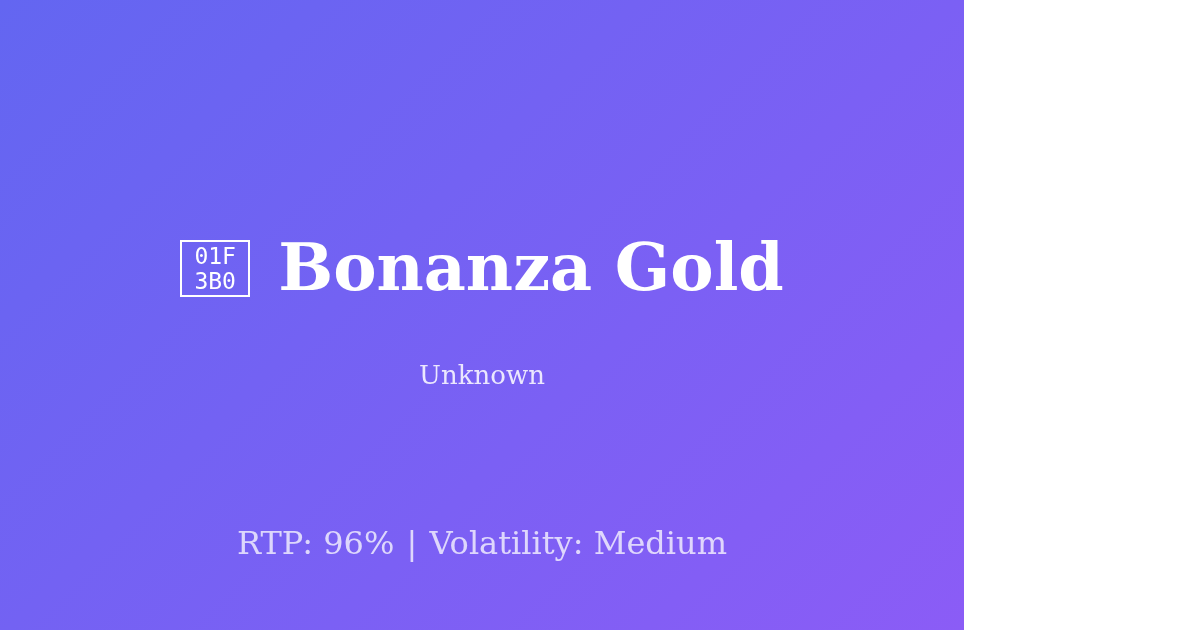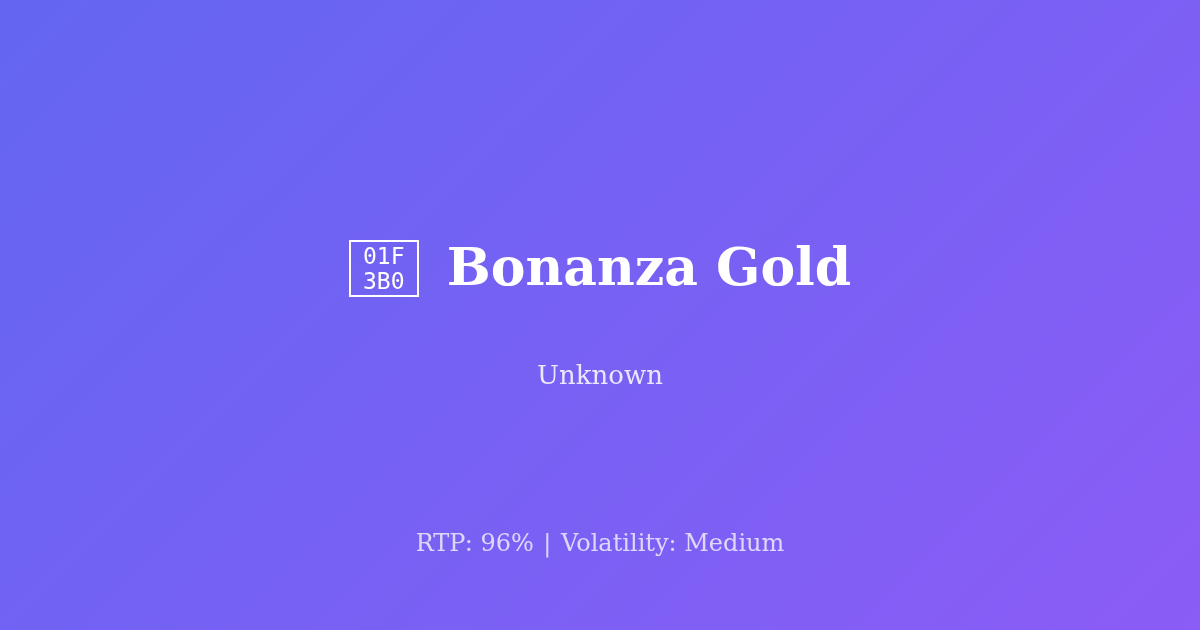--- a/index.html
+++ b/index.html
@@ -12,21 +12,21 @@
     width: 1200px;
     height: 630px;
     overflow: hidden;
     font-family: "DejaVu Serif", "Liberation Serif", serif;
   }
 
   
   .og-card {
     position: relative;
     box-sizing: border-box;
-    width: 1200px;
+    width: 964px;
     height: 630px;
     background: linear-gradient(135deg, #6366F1 0%, #8B5CF6 100%);
     display: flex;
     flex-direction: column;
     align-items: center;
     overflow: hidden;
   }
 
   
   .hero-block {
@@ -71,21 +71,21 @@
     line-height: 24px;
     letter-spacing: 0px;
     color: #FFFFFF;
     font-weight: 400;
     white-space: nowrap;
   }
 
   .og-title {
     font-family: "DejaVu Serif", "Liberation Serif", serif;
     font-weight: 700;
-    font-size: 52px;
+    font-size: 65px;
     line-height: 78px;
     color: #FFFFFF;
     white-space: nowrap;
     margin: 0;
     letter-spacing: 0px;
   }
 
   .og-subtitle {
     font-family: "DejaVu Serif", "Liberation Serif", serif;
     font-weight: 400;
@@ -100,21 +100,21 @@
 
   
   .og-meta {
     position: absolute;
     left: 0;
     right: 0;
     top: 528px;
     text-align: center;
     font-family: "DejaVu Serif", "Liberation Serif", serif;
     font-weight: 400;
-    font-size: 24px;
+    font-size: 32px;
     line-height: 30px;
     color: rgba(255, 255, 255, 0.75);
     white-space: nowrap;
   }
 
   .meta-sep {
     padding: 0 2px;
   }
 </style>
 </head>

